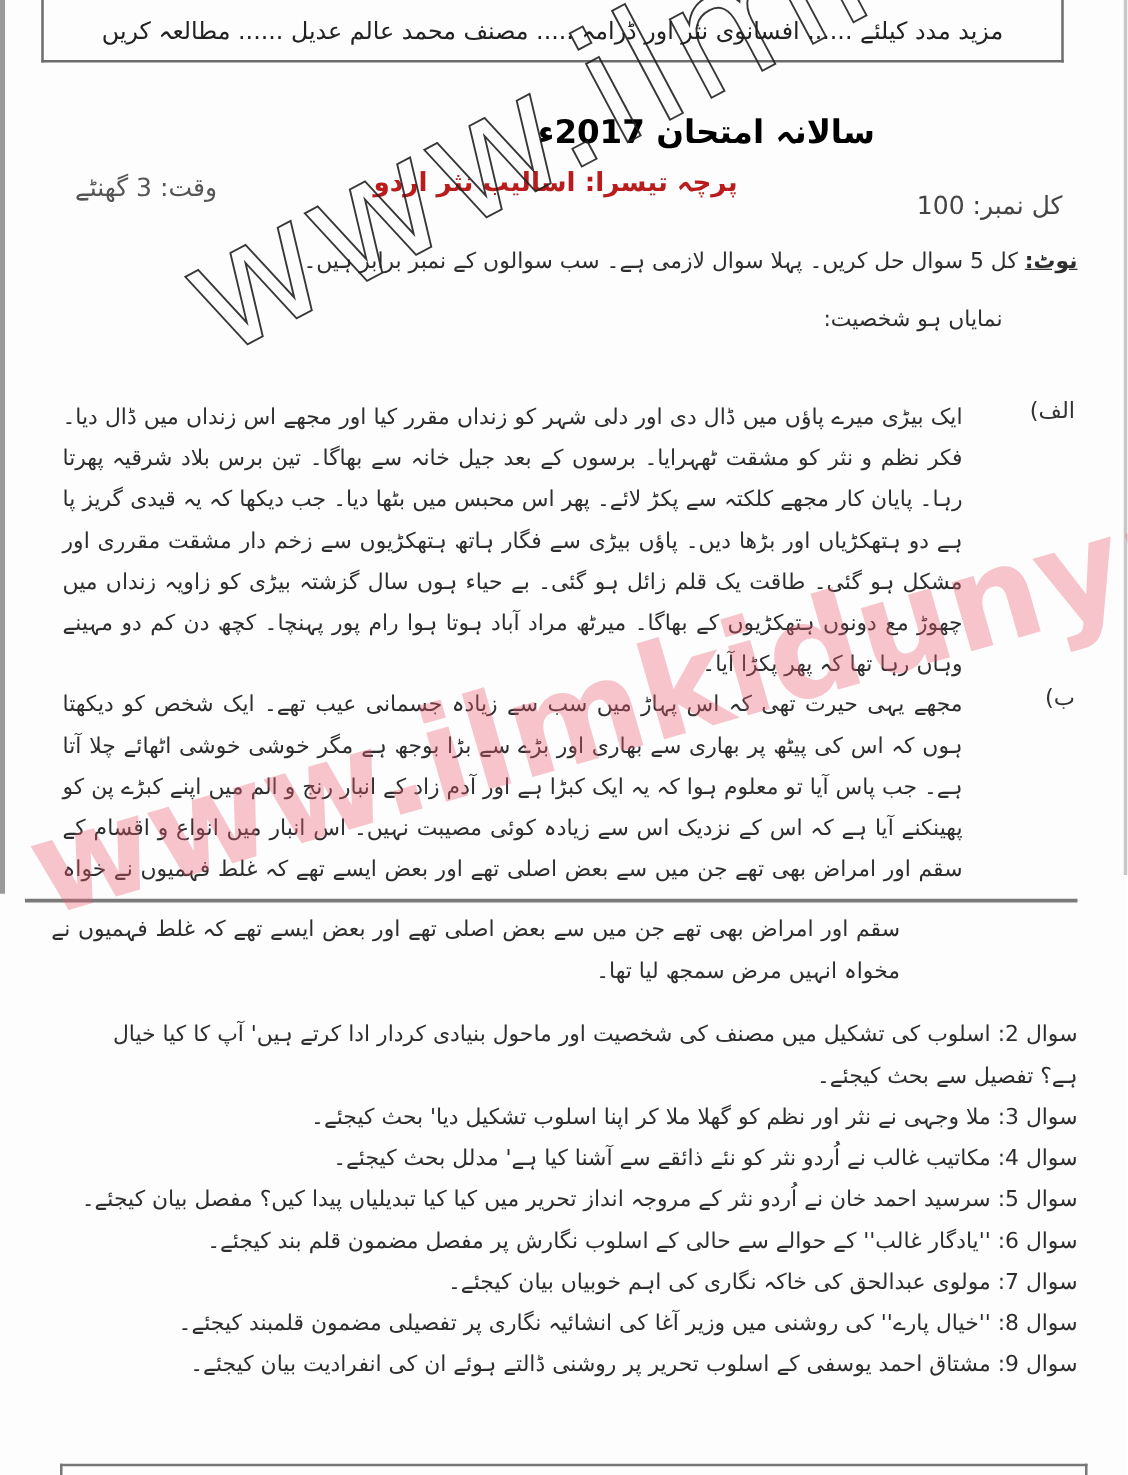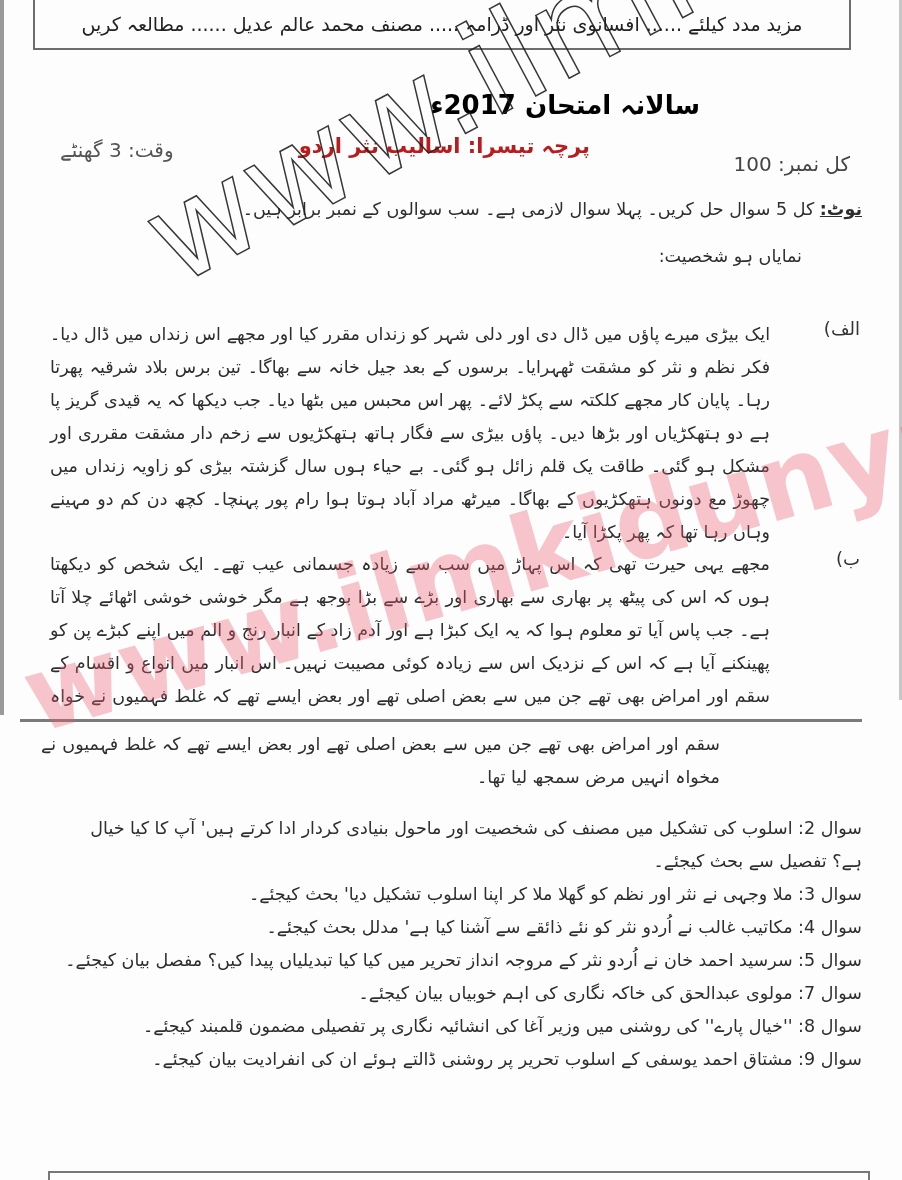--- a/index.html
+++ b/index.html
@@ -93,20 +93,21 @@
 
   <div class="passage" style="top:728px; height:80px; overflow:hidden;">
     <div class="passage-text urdu" style="right:140px; top:-132px; width:720px;">مجھے یہی حیرت تھی کہ اس پہاڑ میں سب سے زیادہ جسمانی عیب تھے۔ ایک شخص کو دیکھتا ہوں کہ اس کی پیٹھ پر بھاری سے بھاری اور بڑے سے بڑا بوجھ ہے مگر خوشی خوشی اٹھائے چلا آتا ہے۔ جب پاس آیا تو معلوم ہوا کہ یہ ایک کبڑا ہے اور آدم زاد کے انبار رنج و الم میں اپنے کبڑے پن کو پھینکنے آیا ہے کہ اس کے نزدیک اس سے زیادہ کوئی مصیبت نہیں۔ اس انبار میں انواع و اقسام کے سقم اور امراض بھی تھے جن میں سے بعض اصلی تھے اور بعض ایسے تھے کہ غلط فہمیوں نے خواہ مخواہ انہیں مرض سمجھ لیا تھا۔</div>
   </div>
 
   <div class="q-list urdu" style="top:812px;">
     <div class="q-item">سوال 2: اسلوب کی تشکیل میں مصنف کی شخصیت اور ماحول بنیادی کردار ادا کرتے ہیں' آپ کا کیا خیال ہے؟ تفصیل سے بحث کیجئے۔</div>
     <div class="q-item">سوال 3: ملا وجہی نے نثر اور نظم کو گھلا ملا کر اپنا اسلوب تشکیل دیا' بحث کیجئے۔</div>
     <div class="q-item">سوال 4: مکاتیب غالب نے اُردو نثر کو نئے ذائقے سے آشنا کیا ہے' مدلل بحث کیجئے۔</div>
     <div class="q-item">سوال 5: سرسید احمد خان نے اُردو نثر کے مروجہ انداز تحریر میں کیا کیا تبدیلیاں پیدا کیں؟ مفصل بیان کیجئے۔</div>
+    <div class="q-item">سوال 6: ''یادگار غالب'' کے حوالے سے حالی کے اسلوب نگارش پر مفصل مضمون قلم بند کیجئے۔</div>
     <div class="q-item">سوال 7: مولوی عبدالحق کی خاکہ نگاری کی اہم خوبیاں بیان کیجئے۔</div>
     <div class="q-item">سوال 8: ''خیال پارے'' کی روشنی میں وزیر آغا کی انشائیہ نگاری پر تفصیلی مضمون قلمبند کیجئے۔</div>
     <div class="q-item">سوال 9: مشتاق احمد یوسفی کے اسلوب تحریر پر روشنی ڈالتے ہوئے ان کی انفرادیت بیان کیجئے۔</div>
   </div>
 
   <div class="footer-box"></div>
 
   <div class="watermark-outline">www.ilmkidunya.com</div>
   <div class="watermark-pink">www.ilmkidunya.com</div>
 </div>

